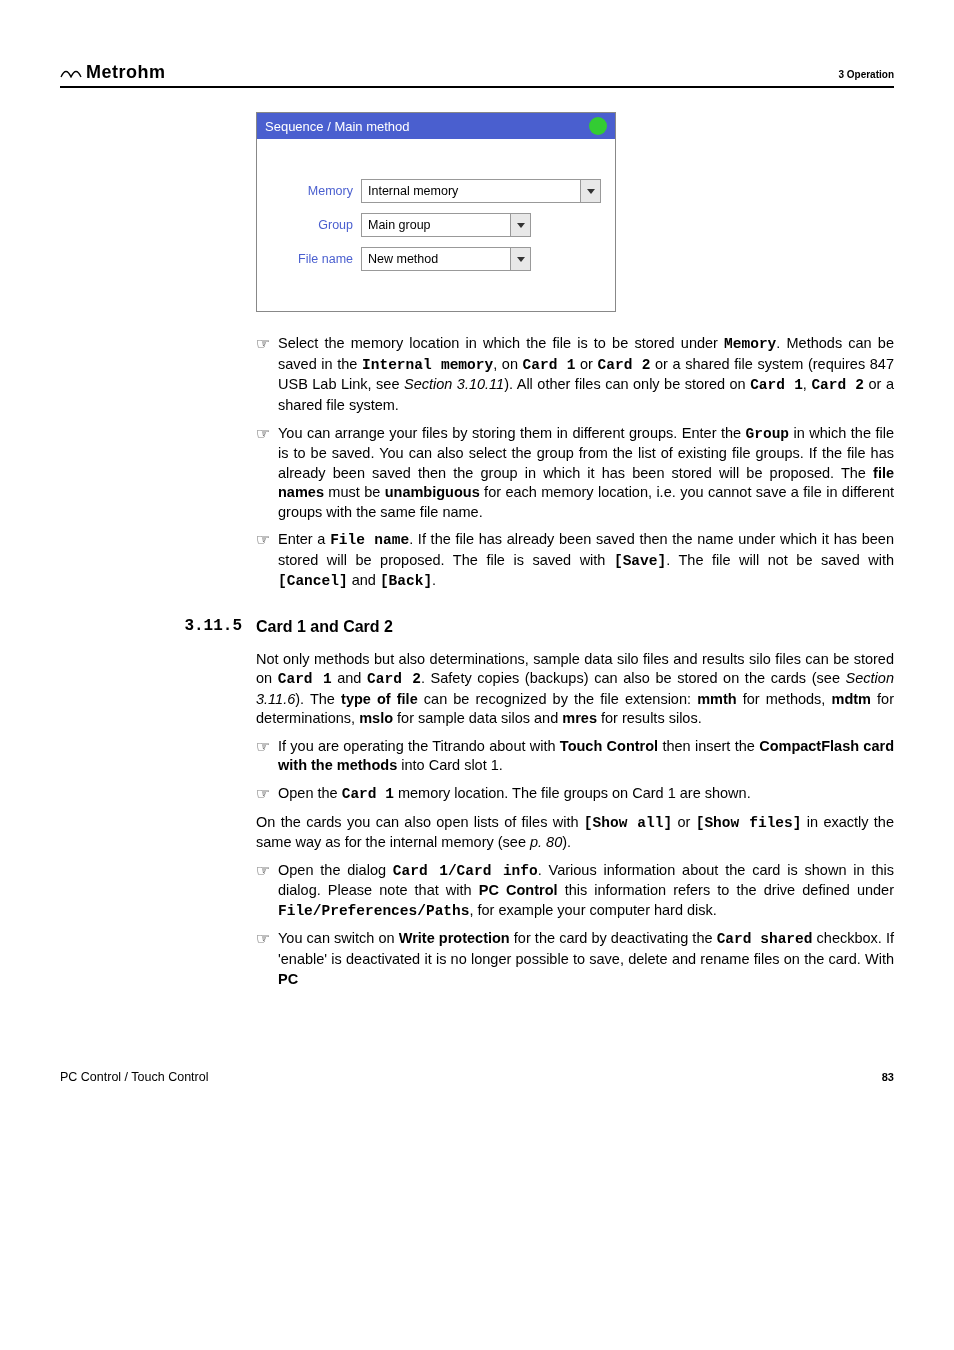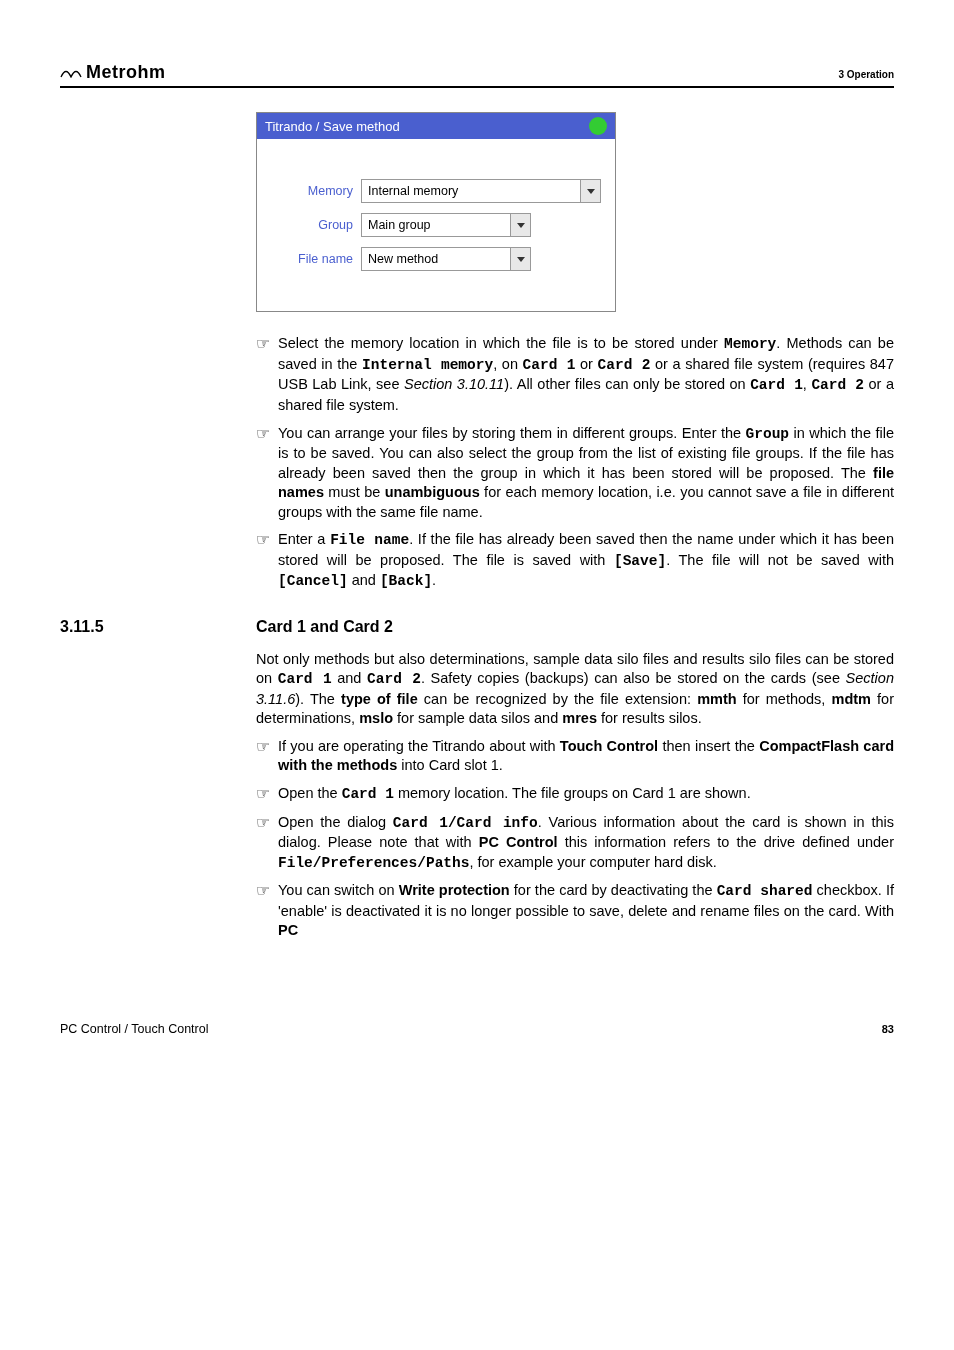--- a/index.html
+++ b/index.html
@@ -146,21 +146,22 @@
   .ital { font-style: italic; }
   .section-head {
     display: flex;
     gap: 14px;
     font-weight: 700;
     font-size: 16px;
     margin: 24px 0 12px 0;
   }
   .section-num {
     width: 182px;
-    text-align: left;
+    text-align: right;
+    font-family: Liberation Mono, monospace;
   }
   .page-footer {
     display: flex;
     justify-content: space-between;
     align-items: baseline;
     margin-top: 80px;
     font-size: 12.5px;
   }
   .page-num {
     font-weight: 700;
@@ -179,21 +180,21 @@
     </span>
     <span>Metrohm</span>
   </div>
   <div class="section-label">3 Operation</div>
 </div>
 
 <div class="content-col">
 
   <div class="dialog">
     <div class="dialog-title">
-      <span>Titrando / Save method</span>
+      <span>Sequence / Main method</span>
       <span class="help-circle"></span>
     </div>
     <div class="dialog-body">
       <div class="dlg-row">
         <div class="dlg-label">Memory</div>
         <div class="dlg-field">
           <div class="dlg-field-text">Internal memory</div>
           <div class="dlg-caret">
               <div class="caret-down"></div>
             </div>
@@ -248,20 +249,21 @@
     <li class="bullet-item">
       <span class="bullet-icon">☞</span>
       <span class="bullet-text"><span>If you are operating the Titrando about with </span><span class="b">Touch Control</span><span> then insert the </span><span class="b">CompactFlash card with the methods</span><span> into Card slot 1.</span></span>
     </li>
     <li class="bullet-item">
       <span class="bullet-icon">☞</span>
       <span class="bullet-text"><span>Open the </span><span class="mono">Card 1</span><span> memory location. The file groups on Card 1 are shown.</span></span>
     </li>
   </ul>
 
+  <p class="para"><span>On the cards you can also open lists of files with </span><span class="mono">[Show all]</span><span> or </span><span class="mono">[Show files]</span><span> in exactly the same way as for the internal memory (see </span><span class="ital">p. 80</span><span>).</span></p>
 
   <ul class="bullet-list">
     <li class="bullet-item">
       <span class="bullet-icon">☞</span>
       <span class="bullet-text"><span>Open the dialog </span><span class="mono">Card 1/Card info</span><span>. Various information about the card is shown in this dialog. Please note that with </span><span class="b">PC Control</span><span> this information refers to the drive defined under </span><span class="mono">File/Preferences/Paths</span><span>, for example your computer hard disk.</span></span>
     </li>
     <li class="bullet-item">
       <span class="bullet-icon">☞</span>
       <span class="bullet-text"><span>You can switch on </span><span class="b">Write protection</span><span> for the card by deactivating the </span><span class="mono">Card shared</span><span> checkbox. If 'enable' is deactivated it is no longer possible to save, delete and rename files on the card. With </span><span class="b">PC</span></span>
     </li>

